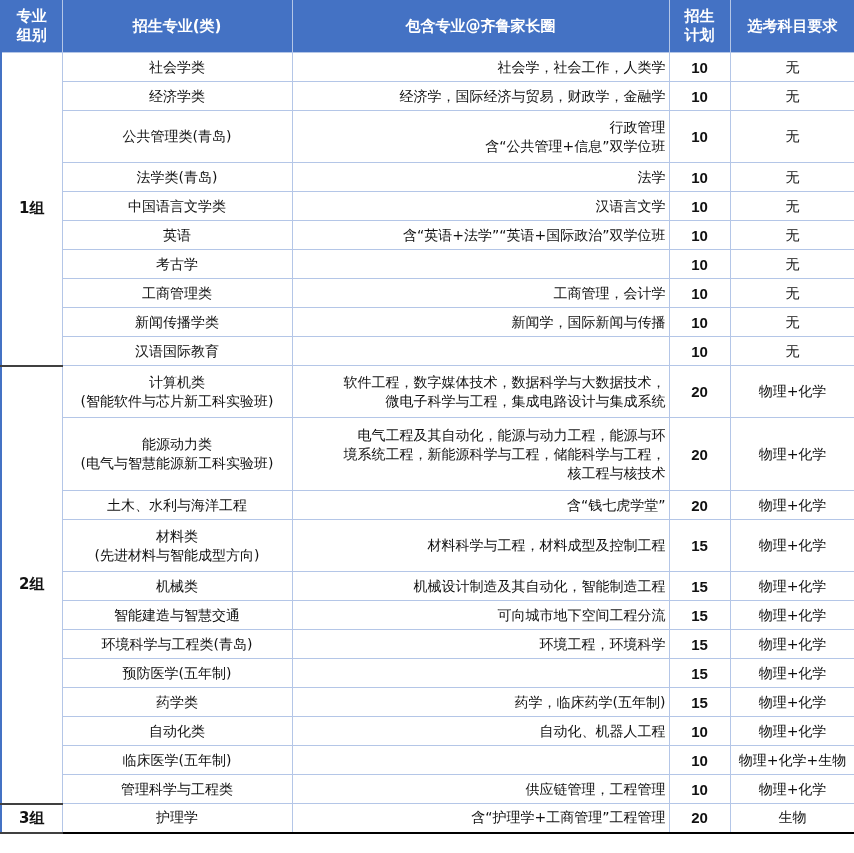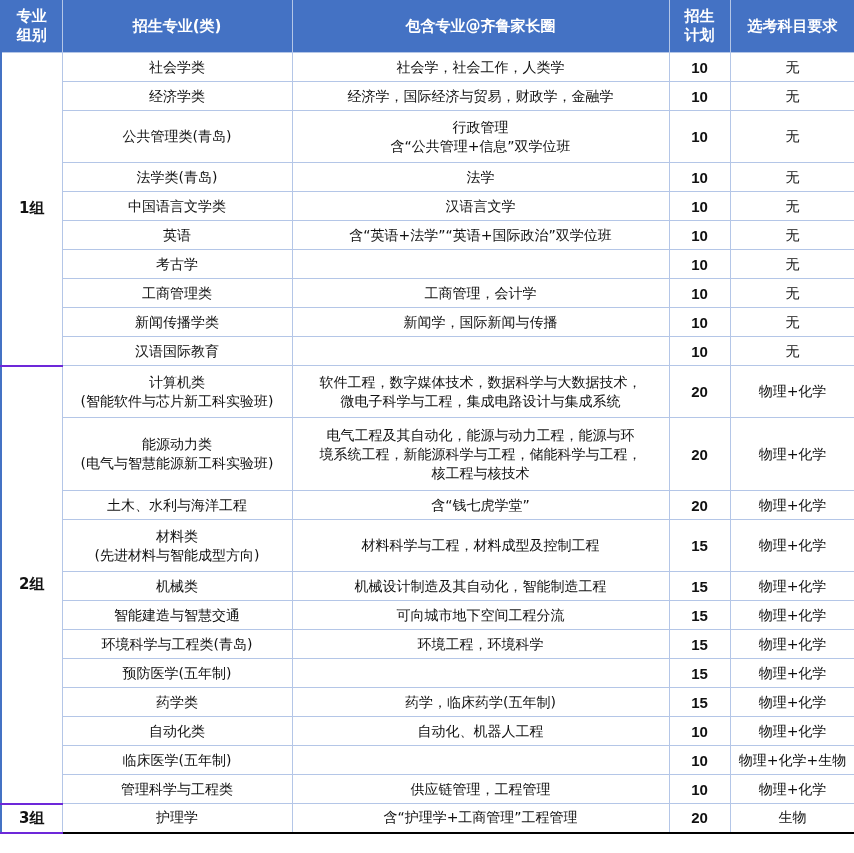--- a/index.html
+++ b/index.html
@@ -35,24 +35,24 @@
     vertical-align: middle;
     padding: 0 3px;
     line-height: 19px;
     height: 29px;
     box-sizing: border-box;
   }
   table.admissions td.group {
     font-weight: bold;
     font-size: 15px;
     border-left: 2px solid #4472C4;
-    border-bottom: 2px solid #6d28d9;
+    border-bottom: 2px solid #404040;
     margin-top: 40px;
   }
-  table.admissions td.include { text-align: center; padding-left: 3px; white-space: pre-line; }
+  table.admissions td.include { text-align: right; padding-left: 3px; white-space: pre-line; }
   table.admissions td.major { white-space: pre-line; }
   table.admissions td.plan { font-weight: bold; font-family: "Liberation Sans", "DejaVu Sans", sans-serif; font-size: 15px; margin-left: 27px; }
   table.admissions td.subject { font-size: 14px; white-space: nowrap; }
   tr.h2 td { height: 52px; }
   tr.h3 td { height: 73px; }
   tr.last td { border-bottom: 2px solid #000000; }
 </style>
 </head>
 <body>
 

